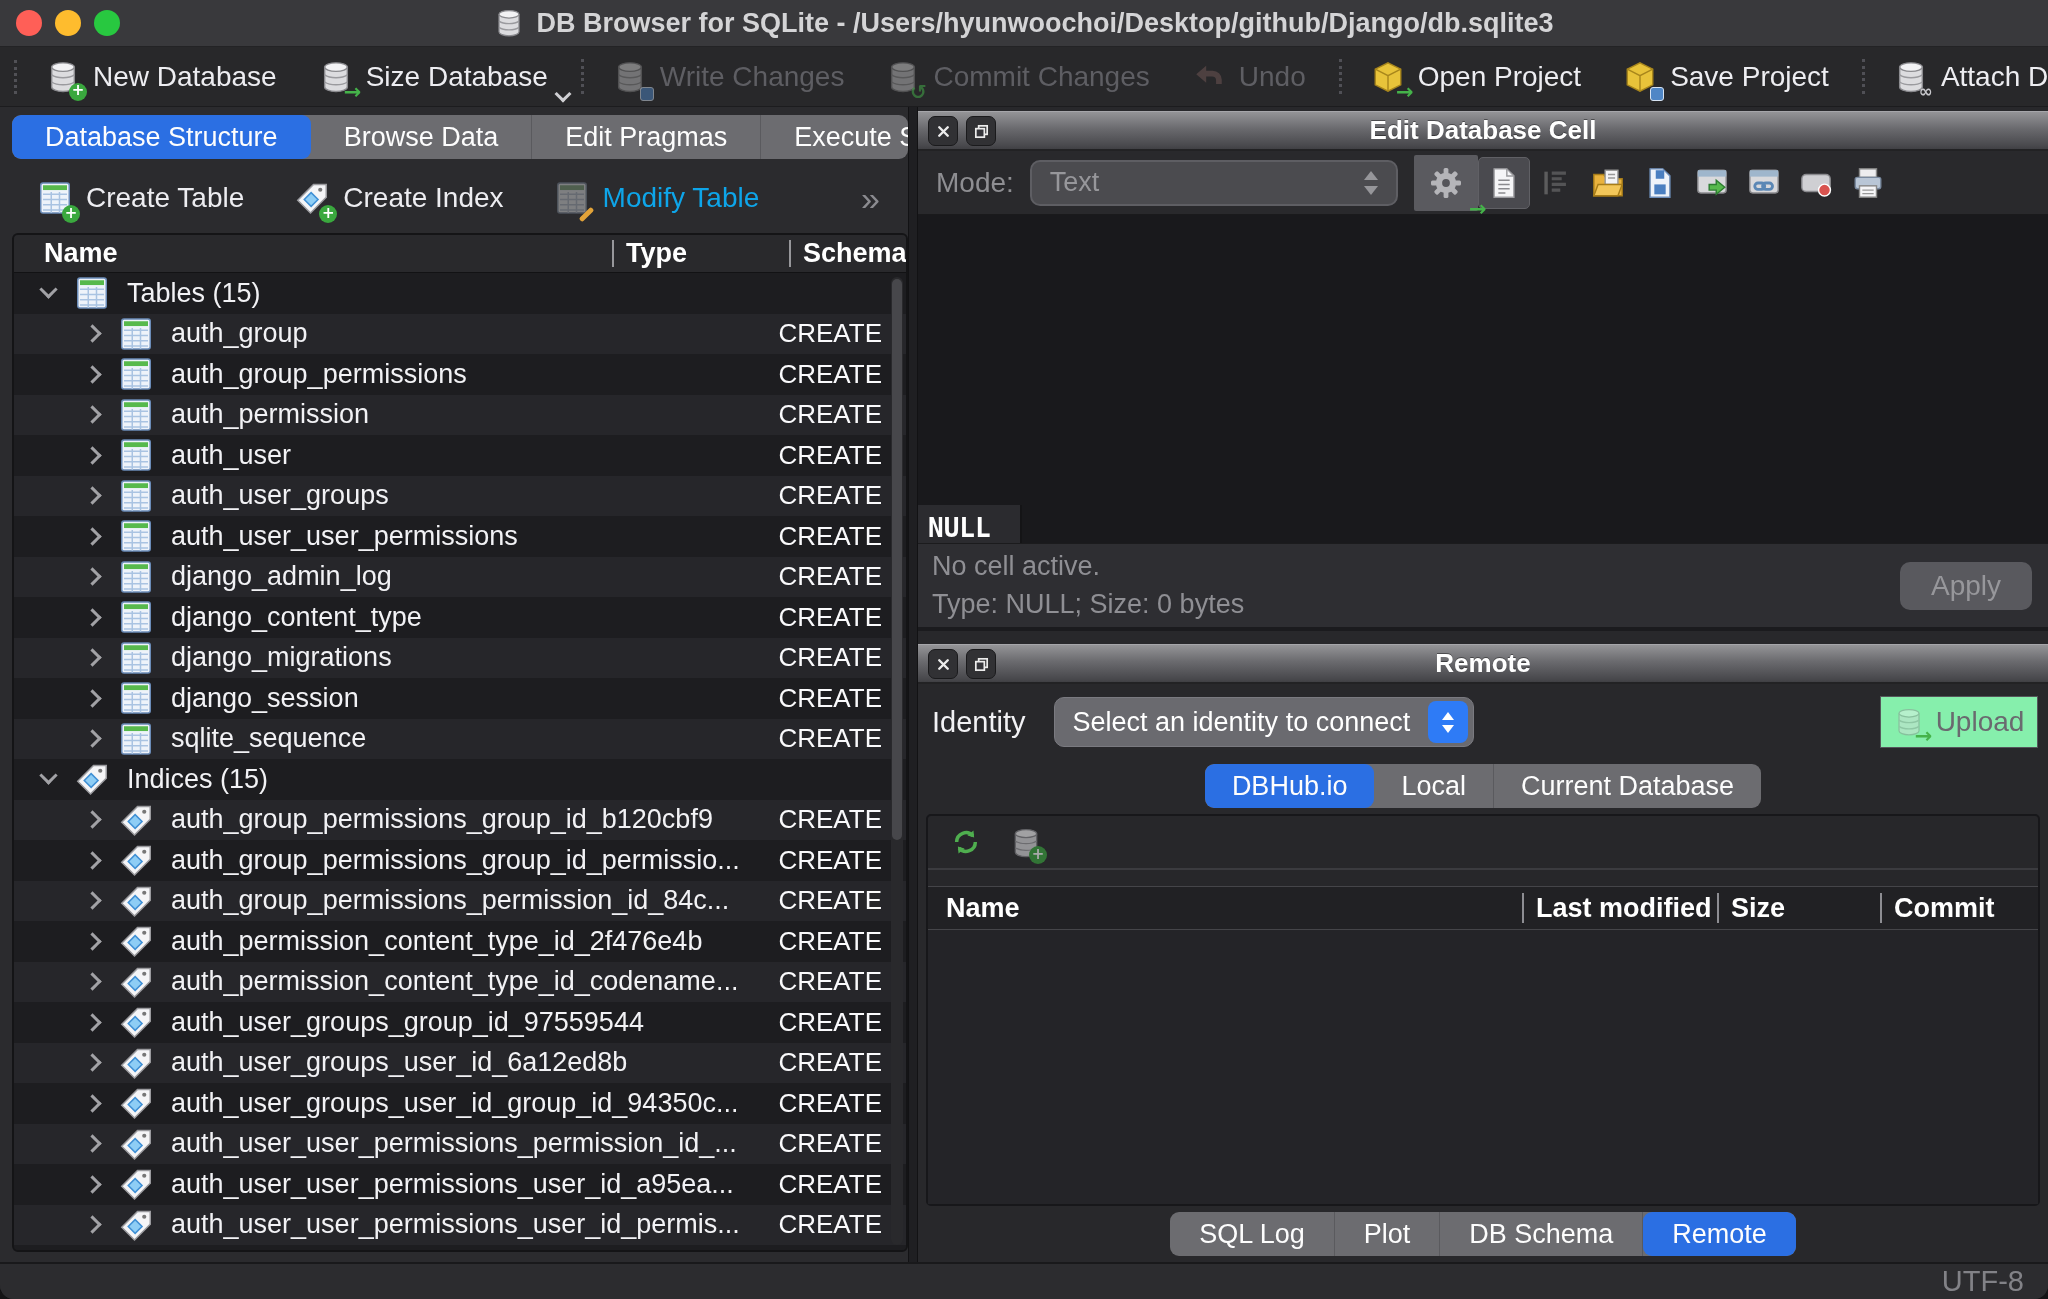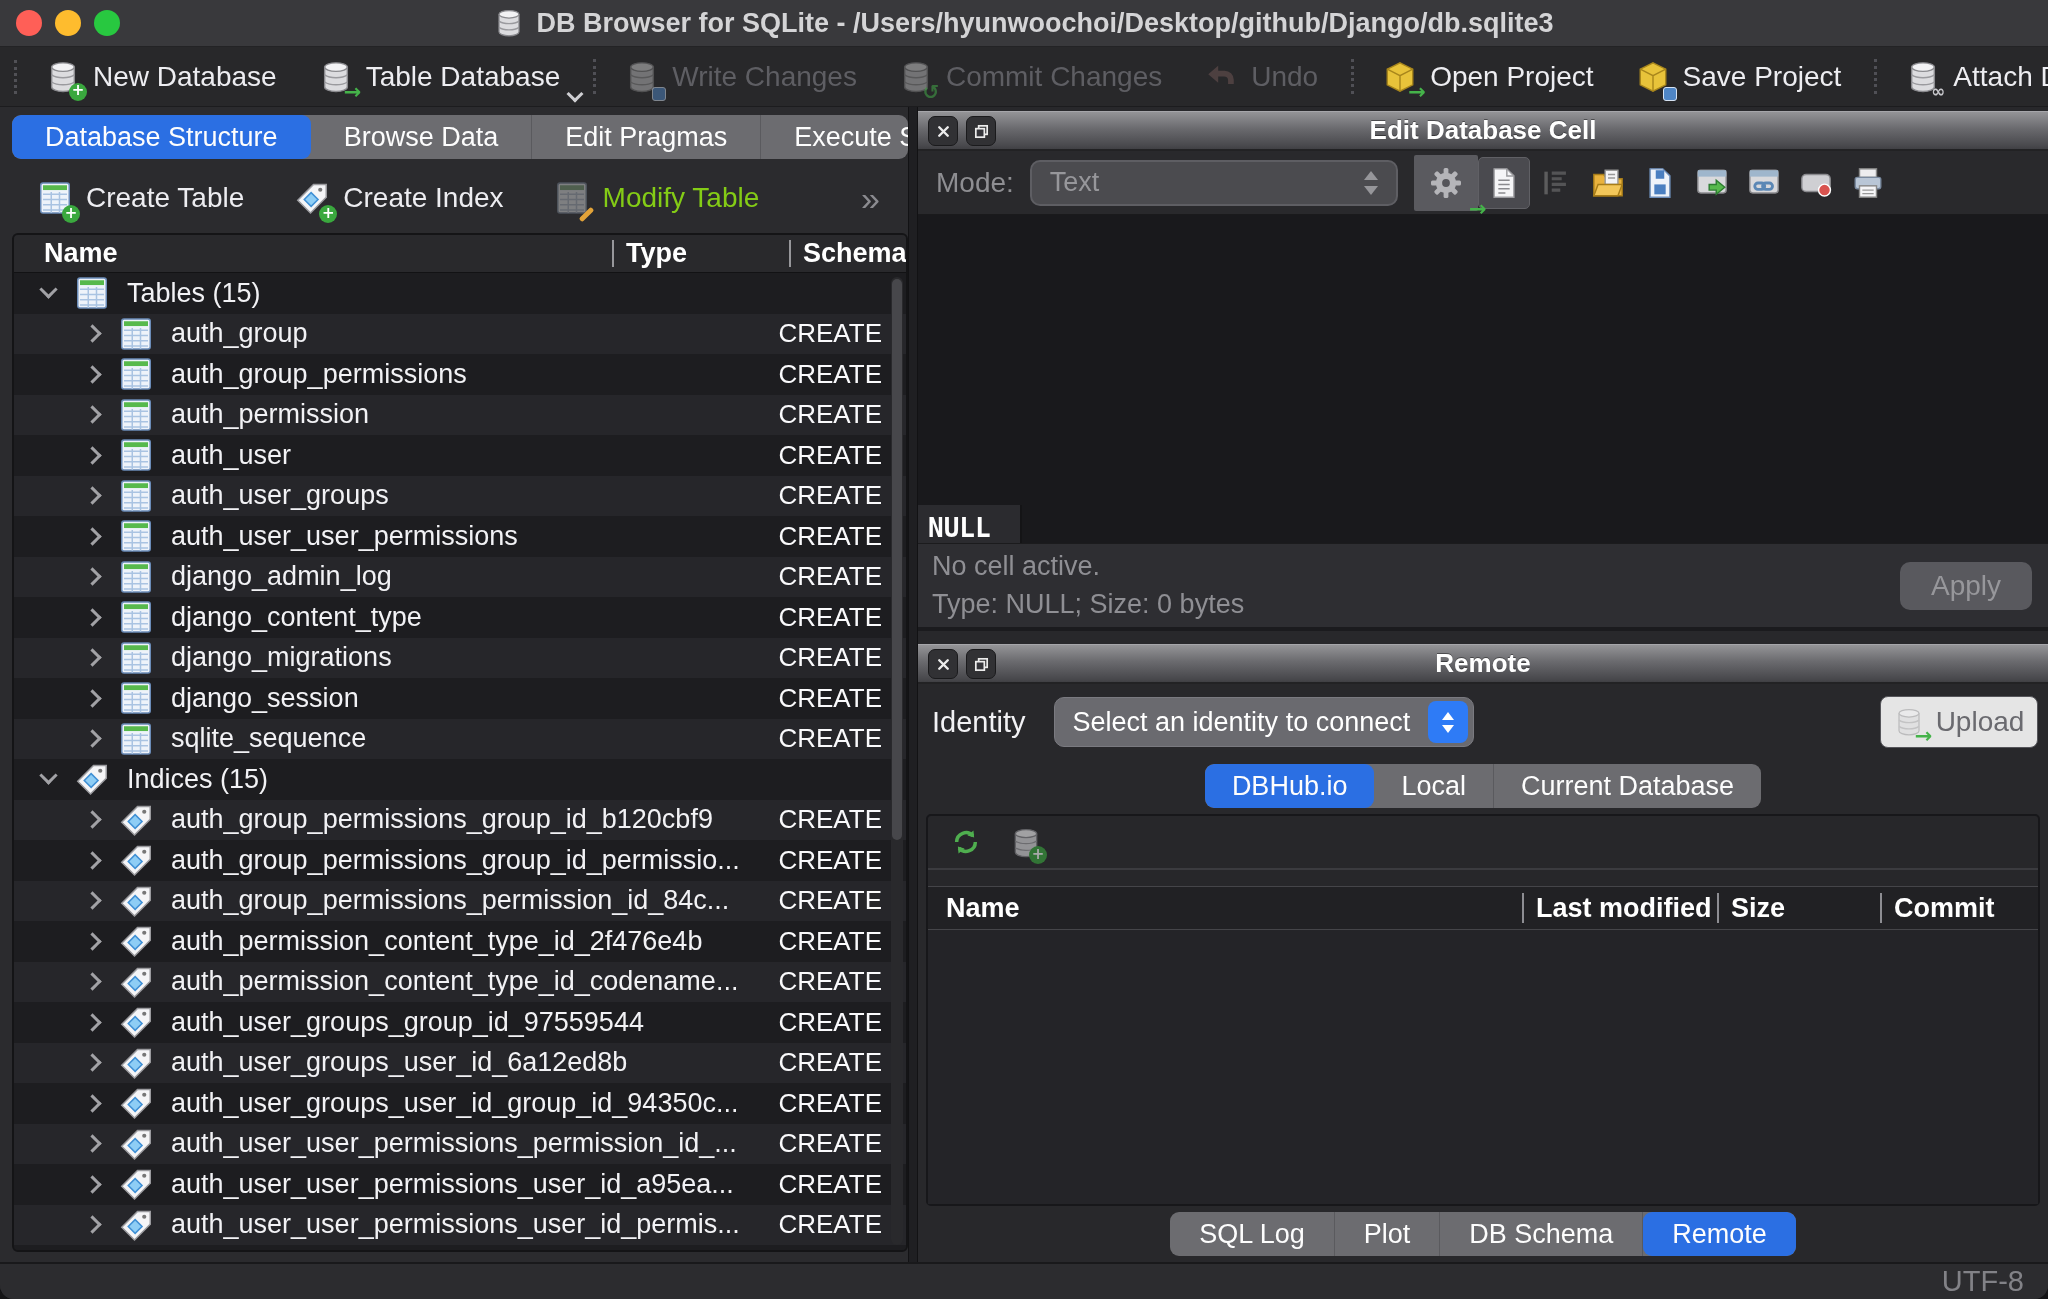--- a/index.html
+++ b/index.html
@@ -61,21 +61,21 @@
   .tab{display:flex;align-items:center;padding:0 33px;font-size:27px;color:#fdfdfd;border-right:1px solid #5a5a5e;
     white-space:nowrap;cursor:default;}
   .tab:last-child{border-right:none;}
   .tab[data-active="true"]{background:#2b6fe3;border-radius:9px;border-right:none;font-weight:400;}
 
   
   .sub-toolbar{height:58px;display:flex;align-items:center;margin-top:10px;flex:none;}
   .st-item{display:flex;align-items:center;gap:13px;padding:0 25px;position:relative;}
   .st-item .ico-wrap{width:36px;height:36px;}
   .st-label{font-size:28px;color:#ededf1;white-space:nowrap;}
-  .st-item[data-enabled="false"] .st-label{color:#84cc16;}
+  .st-item[data-enabled="false"] .st-label{color:#0ea5e9;}
   .st-item[data-enabled="false"] .ico{opacity:.42;filter:grayscale(.6);}
   .sub-toolbar .overflow{margin-right:28px;font-size:34px;padding:0;}
 
   
   .groupbox{flex:1;margin-top:6px;border:2px solid #141416;border-radius:6px;background:#1d1d20;
     overflow:hidden;position:relative;display:flex;flex-direction:column;min-height:0;}
   .tree-head{height:38px;flex:none;background:#29292c;border-bottom:1px solid #121214;position:relative;
     display:flex;align-items:center;color:#fff;font-weight:700;font-size:27px;}
   .th-name{margin-left:30px;}
   .th-abs{position:absolute;top:0;height:100%;display:flex;align-items:center;}
@@ -133,21 +133,21 @@
 
   .dock-remote{flex:1;display:flex;flex-direction:column;min-height:0;}
   .identity-row{height:76px;flex:none;display:flex;align-items:center;padding:0 10px 0 14px;}
   .identity-label{color:#f2f2f5;font-size:29px;margin-right:28px;}
   .id-select{width:420px;height:50px;background:#6a6a6f;border:1px solid #7a7a80;border-radius:10px;
     display:flex;align-items:center;padding:0 5px 0 18px;color:#fff;font-size:27px;white-space:nowrap;}
   .spinner{margin-left:auto;width:40px;height:42px;background:#2e7bf6;border-radius:8px;display:flex;
     flex-direction:column;align-items:center;justify-content:center;gap:5px;}
   .spinner .tri-up{border-bottom-color:#fff;border-left-width:6px;border-right-width:6px;border-bottom-width:8px;}
   .spinner .tri-dn{border-top-color:#fff;border-left-width:6px;border-right-width:6px;border-top-width:8px;}
-  .upload-btn{margin-left:auto;width:158px;height:52px;background:#e5e5e5;border:1px solid #55555a;border-radius:8px;
+  .upload-btn{margin-left:auto;width:158px;height:52px;background:#86efac;border:1px solid #55555a;border-radius:0;
     display:flex;align-items:center;justify-content:center;gap:12px;color:#6a6a6f;font-size:28px;}
   .upload-btn .ico-wrap{width:30px;height:30px;}
   .upload-btn .ico{opacity:.45;filter:grayscale(.4);}
   .remote-tabs{height:48px;flex:none;display:flex;justify-content:center;align-items:flex-end;}
   .remote-tabs .tab{padding:0 27px;}
   .remote-box{flex:1;margin:6px 8px;border:2px solid #17171a;border-radius:5px;background:#27272a;
     display:flex;flex-direction:column;min-height:0;}
   .rb-toolbar{height:54px;flex:none;display:flex;align-items:center;gap:28px;padding:0 22px;border-bottom:2px solid #3b3b3f;}
   .rb-toolbar svg{width:32px;height:32px;}
   .rb-dbplus{opacity:.6;}
@@ -289,21 +289,21 @@
         </span>
         <span class="tb-label">New Database</span>
       </div>
       <div class="tb-item" data-badge="arrow" data-enabled="true" data-dropdown="true">
         <span class="ico-wrap">
           <svg class="ico">
             <use href="#sym-db"></use>
           </svg>
           <span class="badge"></span>
         </span>
-        <span class="tb-label">Table Database</span>
+        <span class="tb-label">Size Database</span>
       </div>
       <div class="tb-item" data-badge="floppy" data-enabled="false" data-sep-before="true">
         <span class="ico-wrap">
           <svg class="ico">
             <use href="#sym-db"></use>
           </svg>
           <span class="badge"></span>
         </span>
         <span class="tb-label">Write Changes</span>
       </div>

